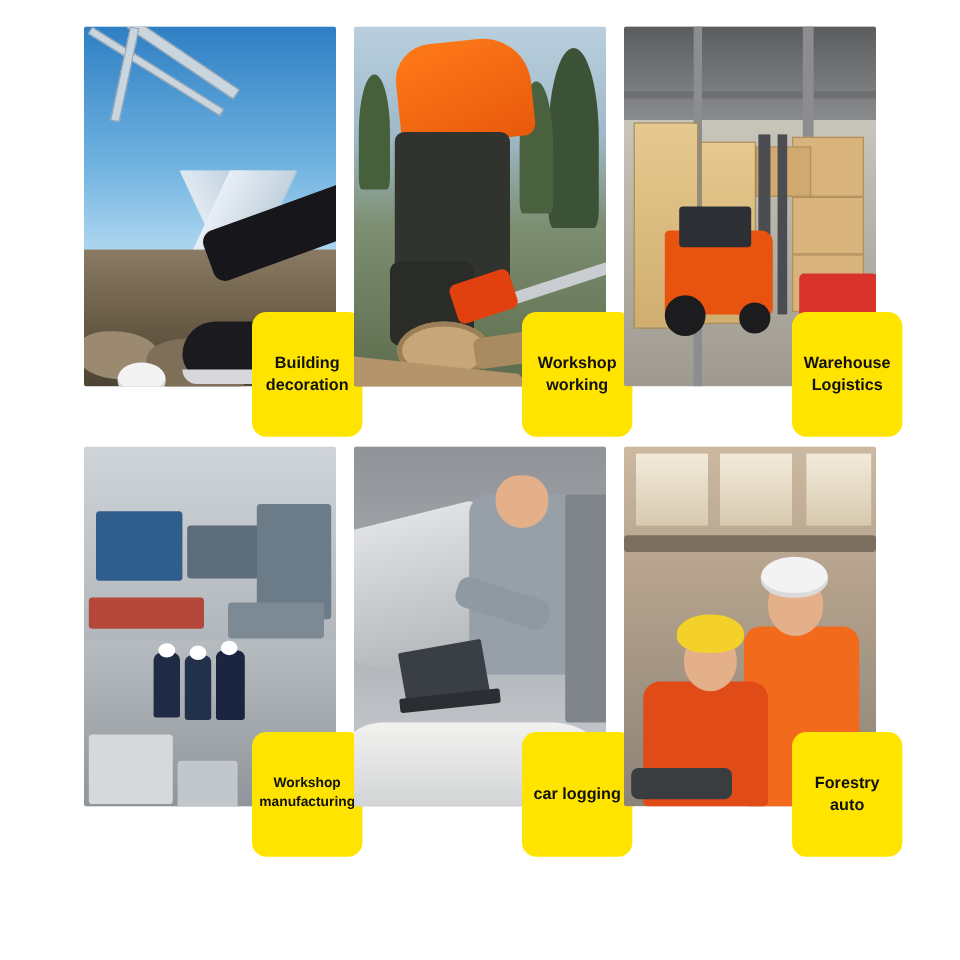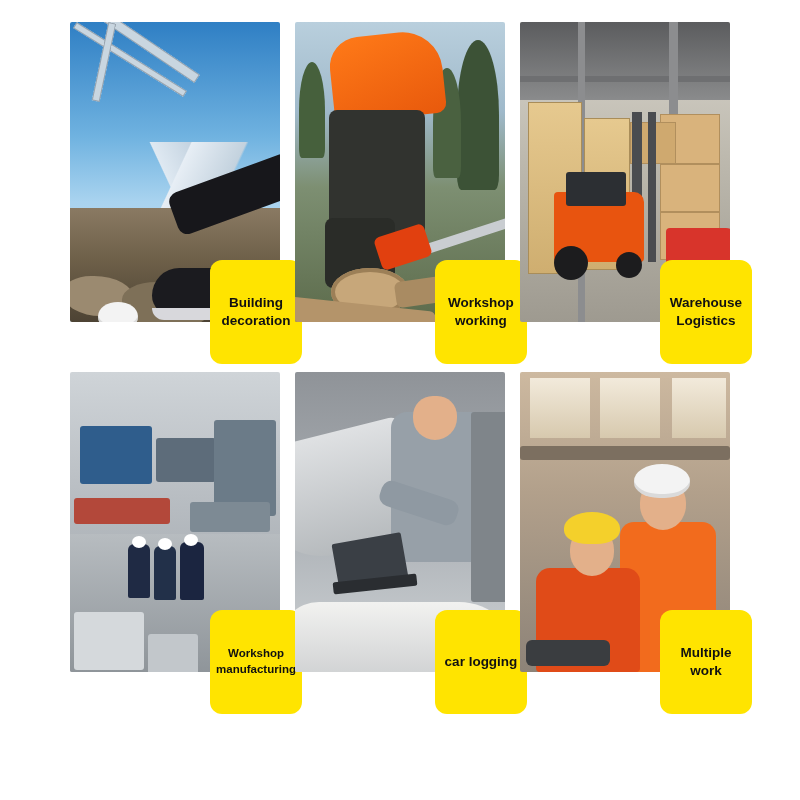--- a/index.html
+++ b/index.html
@@ -328,20 +328,20 @@
         <div class="vest-orange" style="right:14px;top:150px;width:96px;height:150px;"></div>
         <div class="face" style="right:44px;top:108px;width:46px;height:50px;"></div>
         <div class="helmet-white" style="right:40px;top:92px;width:56px;height:34px;"></div>
         <div class="suit-blue" style="left:16px;top:196px;width:104px;height:104px;background:#e04b18;"></div>
         <div class="face" style="left:50px;top:156px;width:44px;height:48px;"></div>
         <div class="helmet-y" style="left:44px;top:140px;width:56px;height:32px;"></div>
         <div class="machine" style="left:6px;top:268px;width:84px;height:26px;background:#3a3d40;border-radius:6px;"></div>
       </div>
       <div class="label">
         <span>
-          <span>Multiple</span><br>
-          <span>work</span>
+          <span>Forestry</span><br>
+          <span>auto</span>
         </span>
       </div>
     </div>
 
   </div>
 </div>
 
 </body></html>

